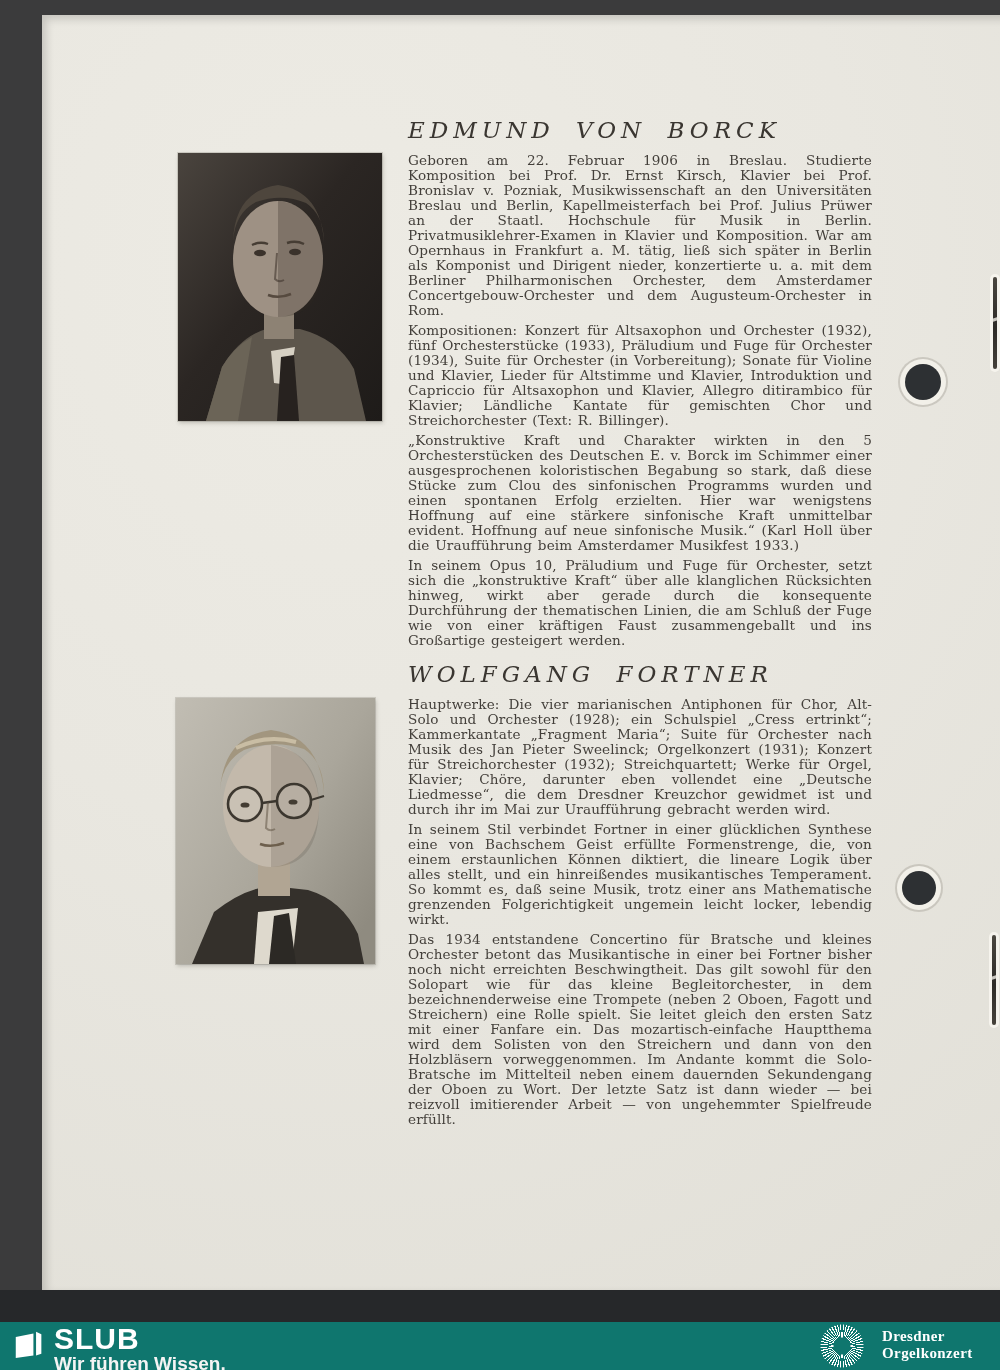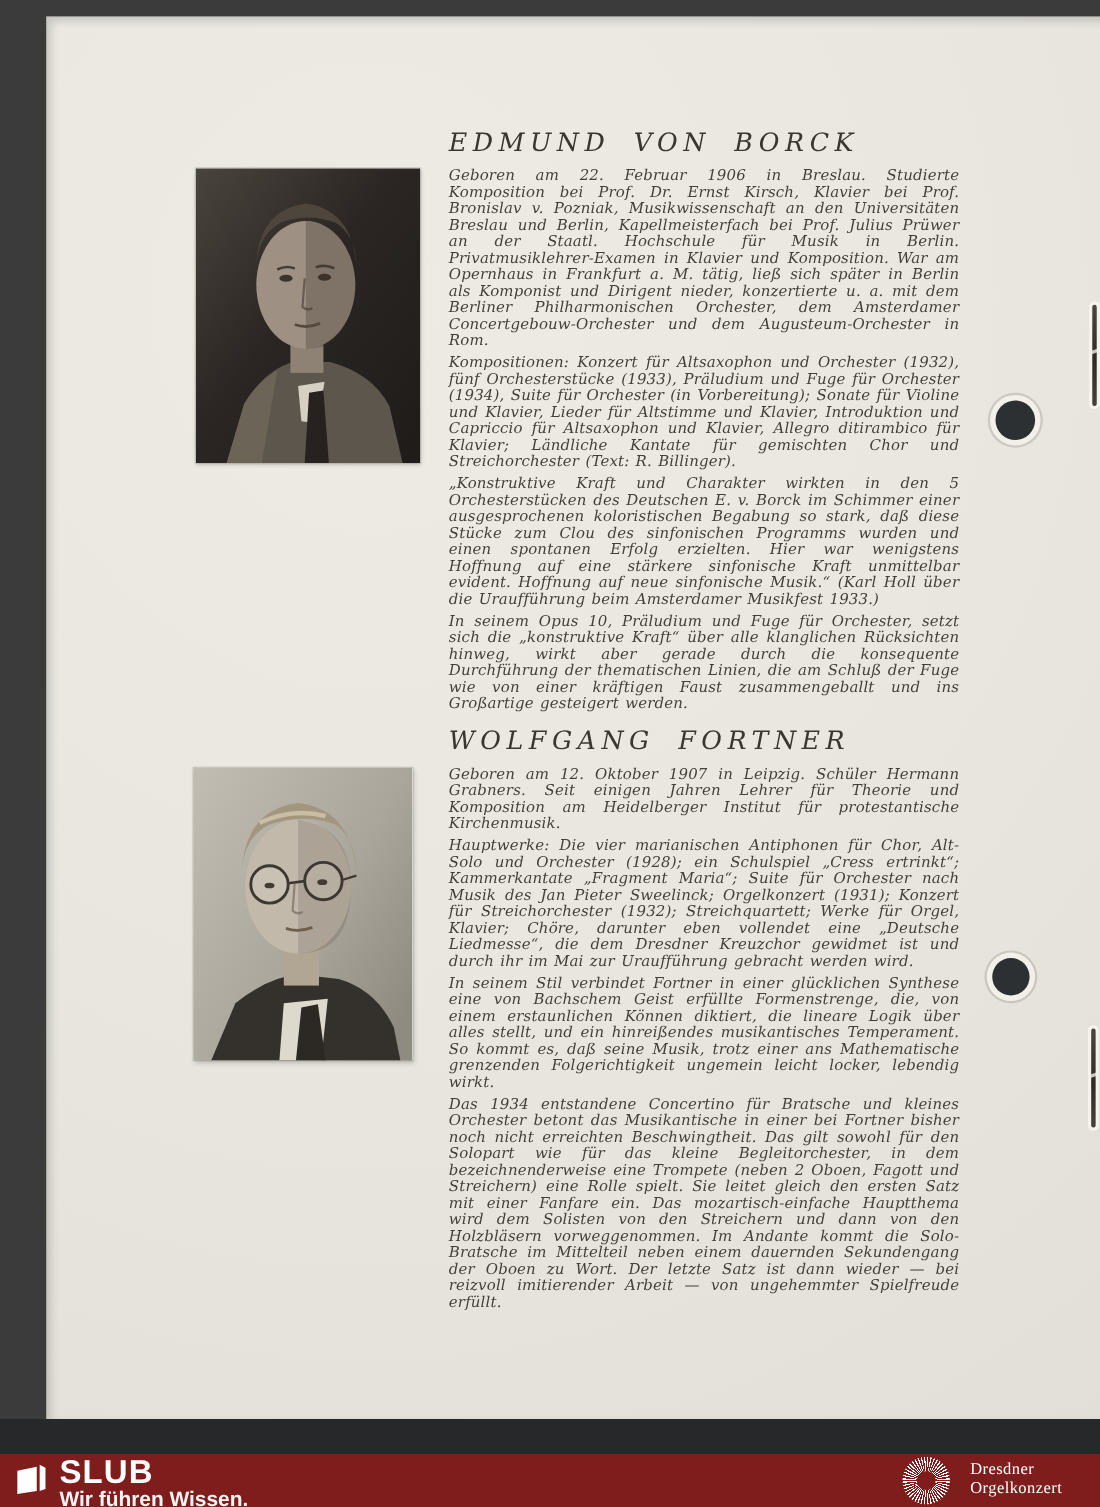--- a/index.html
+++ b/index.html
@@ -33,57 +33,57 @@
   .article-1{ top:100px; }
   .article-2{ top:644px; }
   .article h1{
     font-family:"DejaVu Serif", serif; font-style:italic; font-weight:normal;
     font-size:23px; letter-spacing:5px; word-spacing:9px; color:#3a3631;
     line-height:30px; margin:0 0 8px 0; white-space:nowrap;
   }
   .article p{
     font-size:13.6px; line-height:15px; text-align:justify;
     letter-spacing:.15px; word-spacing:1.2px; margin:0 0 5px 0;
-    hyphens:auto; -webkit-hyphens:auto; color:#433f3a;font-style:italic;
+    hyphens:auto; -webkit-hyphens:auto; color:#433f3a;
   }
 
   
   .hole{ position:absolute; border-radius:50%; background:#2d3033;
     box-shadow:0 0 0 5px #f2f0e9, 0 0 0 7px rgba(178,175,166,.55); }
   .hole-1{ left:863px; top:349px; width:36px; height:36px; }
   .hole-2{ left:860px; top:856px; width:34px; height:34px; }
 
   .staple{ position:absolute; width:4px; border-radius:2px;
     background:linear-gradient(#4a463f, #2e2b27 55%, #45413a);
     box-shadow:0 0 0 3px rgba(247,245,238,.9), 1px 1px 3px rgba(0,0,0,.18); }
   .staple-1{ left:951px; top:262px; height:92px; }
   .staple-2{ left:950px; top:920px; height:90px; }
   .staple::after{ content:""; position:absolute; left:-2px; top:45%; width:8px; height:3px;
     background:rgba(240,238,230,.8); transform:rotate(-18deg); }
 
   
   .strip-black{ position:absolute; left:0; top:1290px; width:1000px; height:32px; background:#26282a; }
-  .footer-bar{ position:absolute; left:0; top:1322px; width:1000px; height:48px; background:#7f1d1d;padding-left:40px; }
+  .footer-bar{ position:absolute; left:0; top:1322px; width:1000px; height:48px; background:#0f766e;padding-left:40px; }
 
   .slub{ position:absolute; left:14px; top:4px; height:42px; }
   .slub-icon{ position:absolute; left:0; top:2px; width:30px; height:32px; }
   .slub-name{ position:absolute; left:40px; top:-4px; font-family:"Liberation Sans", sans-serif;
     font-weight:bold; font-size:30px; color:#ffffff; letter-spacing:1px; }
   .slub-tagline{ position:absolute; left:40px; top:27px; font-family:"Liberation Sans", sans-serif;
     font-weight:bold; font-size:19px; color:#f4f4f4; white-space:nowrap; }
 
   .phil{ position:absolute; left:818px; top:0; height:48px; }
   .starburst{
     position:absolute; left:0; top:0; width:48px; height:48px; border-radius:50%;
     background:repeating-conic-gradient(from 2deg, #ffffff 0deg 3.4deg, rgba(255,255,255,0) 3.4deg 8.2deg);
     -webkit-mask:radial-gradient(circle at 50% 50%, transparent 0 8px, #000 9px 21px, transparent 22px);
     mask:radial-gradient(circle at 50% 50%, transparent 0 8px, #000 9px 21px, transparent 22px);
   }
   .phil-text{ position:absolute; left:64px; top:6px; font-family:"Liberation Serif", serif;
-    font-weight:normal; font-size:15px; line-height:17px; color:#ffffff; letter-spacing:.4px; }
+    font-weight:bold; font-size:15px; line-height:17px; color:#ffffff; letter-spacing:.4px; }
   .phil-text span{ display:block; }
 </style>
 </head>
 <body>
 
 <div class="stage">
 
   <div class="paper">
 
     <figure class="photo photo-1">
@@ -145,21 +145,20 @@
         <path d="M135,102 L148,98" stroke="#3c372f" stroke-width="2" fill="none"></path>
         <ellipse cx="69" cy="107" rx="4.5" ry="2.6" fill="#433c32"></ellipse>
         <ellipse cx="117" cy="104" rx="4.5" ry="2.6" fill="#433c32"></ellipse>
         <path d="M92,104 L90,130 Q94,134 99,131" stroke="rgba(90,78,62,.5)" stroke-width="2" fill="none"></path>
         <path d="M84,146 Q95,150 108,145" stroke="#6d5f4d" stroke-width="2.6" fill="none"></path>
       </svg>
     </figure>
 
     <section class="article article-2">
       <h1>WOLFGANG FORTNER</h1>
-      <p>Geboren am 12. Oktober 1907 in Leipzig. Schüler Hermann Grabners. Seit einigen Jahren Lehrer für Theorie und Komposition am Heidelberger Institut für protestantische Kirchenmusik.</p>
       <p>Hauptwerke: Die vier marianischen Antiphonen für Chor, Alt-Solo und Orchester (1928); ein Schulspiel „Cress ertrinkt“; Kammerkantate „Fragment Maria“; Suite für Orchester nach Musik des Jan Pieter Sweelinck; Orgelkonzert (1931); Konzert für Streichorchester (1932); Streichquartett; Werke für Orgel, Klavier; Chöre, darunter eben vollendet eine „Deutsche Liedmesse“, die dem Dresdner Kreuzchor gewidmet ist und durch ihr im Mai zur Uraufführung gebracht werden wird.</p>
       <p>In seinem Stil verbindet Fortner in einer glücklichen Synthese eine von Bachschem Geist erfüllte Formenstrenge, die, von einem erstaunlichen Können diktiert, die lineare Logik über alles stellt, und ein hinreißendes musikantisches Temperament. So kommt es, daß seine Musik, trotz einer ans Mathematische grenzenden Folgerichtigkeit ungemein leicht locker, lebendig wirkt.</p>
       <p>Das 1934 entstandene Concertino für Bratsche und kleines Orchester betont das Musikantische in einer bei Fortner bisher noch nicht erreichten Beschwingtheit. Das gilt sowohl für den Solopart wie für das kleine Begleitorchester, in dem bezeichnenderweise eine Trompete (neben 2 Oboen, Fagott und Streichern) eine Rolle spielt. Sie leitet gleich den ersten Satz mit einer Fanfare ein. Das mozartisch-einfache Hauptthema wird dem Solisten von den Streichern und dann von den Holzbläsern vorweggenommen. Im Andante kommt die Solo-Bratsche im Mittelteil neben einem dauernden Sekundengang der Oboen zu Wort. Der letzte Satz ist dann wieder — bei reizvoll imitierender Arbeit — von ungehemmter Spielfreude erfüllt.</p>
     </section>
 
     <div class="hole hole-1"></div>
     <div class="hole hole-2"></div>
     <div class="staple staple-1"></div>
     <div class="staple staple-2"></div>
   </div>

